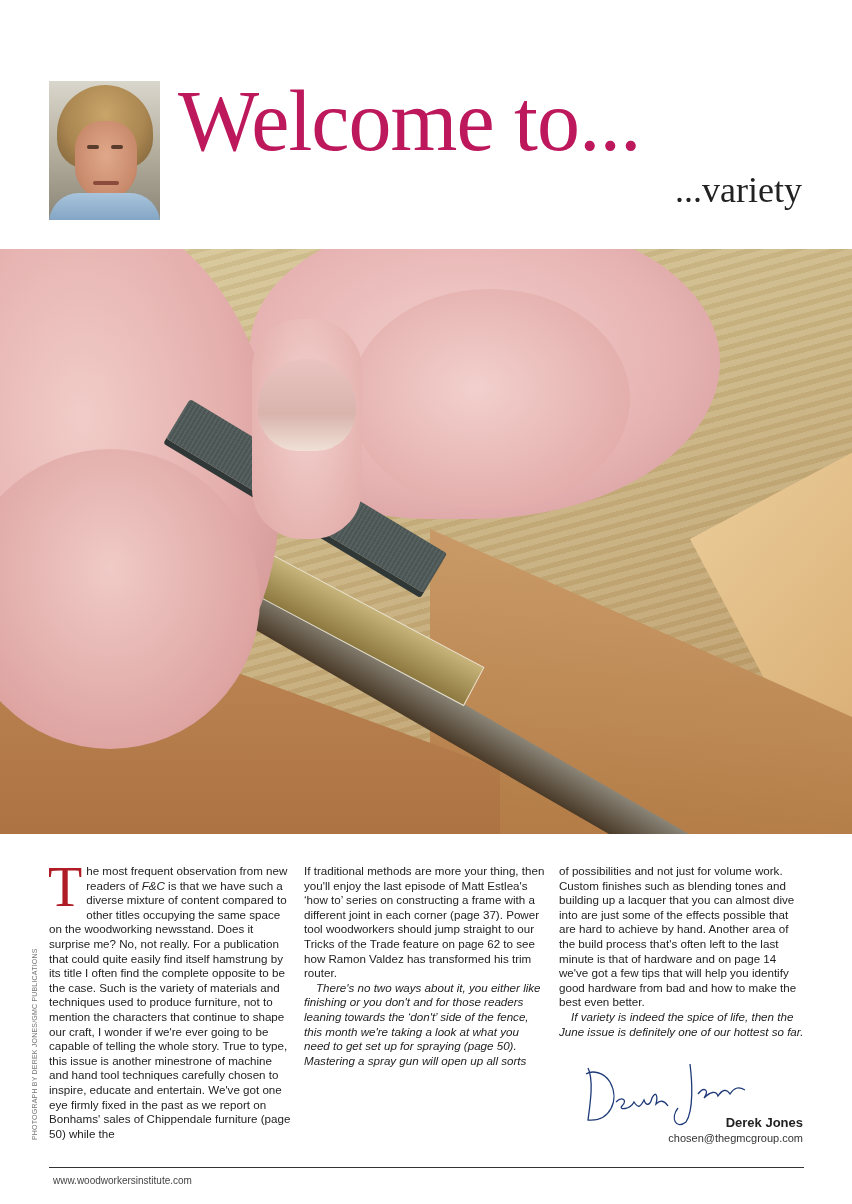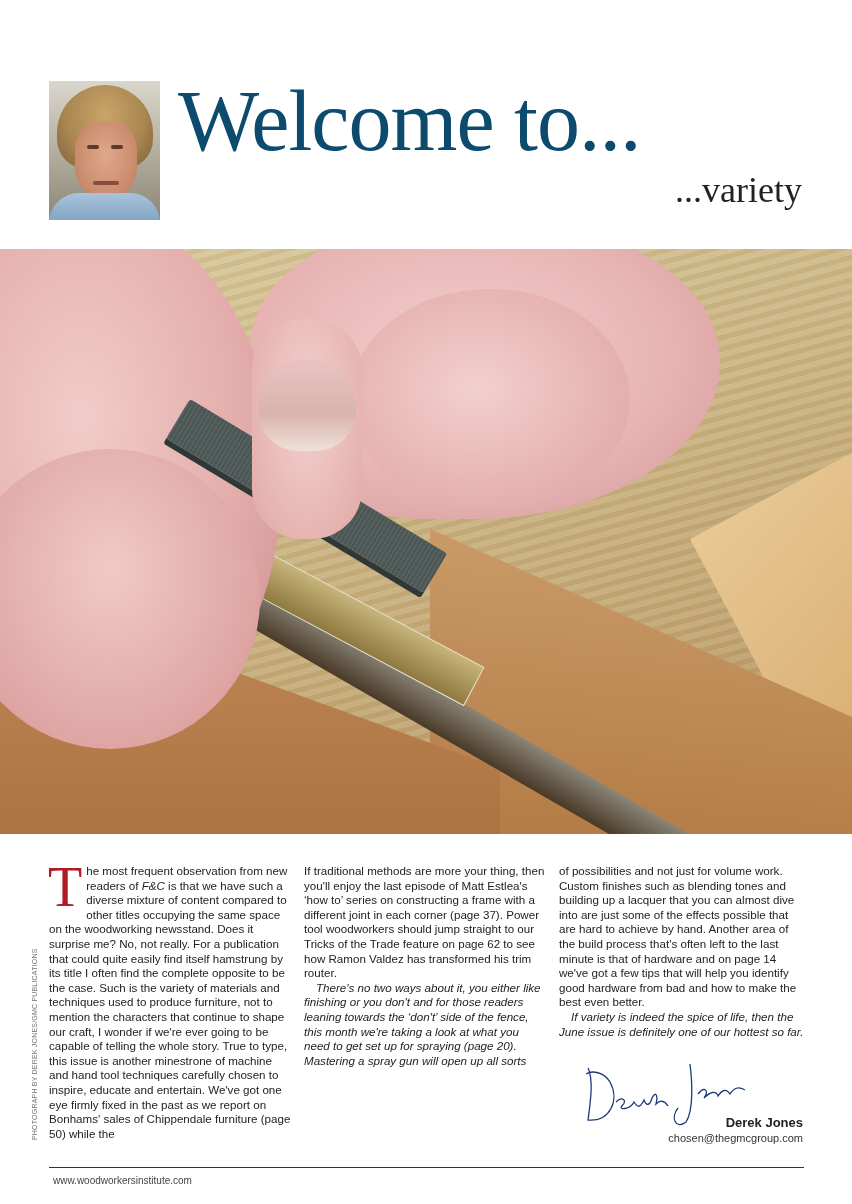--- a/index.html
+++ b/index.html
@@ -14,21 +14,21 @@
   .headshot .bg { position: absolute; inset: 0; background: linear-gradient(180deg,#d9d6cc 0%,#b9b3a3 45%,#8c8678 100%); }
   .headshot .hair { position: absolute; left: 8px; top: 4px; width: 96px; height: 84px; border-radius: 48px 48px 30px 30px; background: radial-gradient(ellipse at 50% 35%, #c9a56a 0%, #a98550 60%, #7b6038 100%); }
   .headshot .face { position: absolute; left: 26px; top: 40px; width: 62px; height: 78px; border-radius: 30px 30px 34px 34px; background: radial-gradient(ellipse at 50% 45%, #e0a88a 0%, #c98a6c 70%, #a86c52 100%); }
   .headshot .eye { position: absolute; top: 64px; width: 12px; height: 4px; border-radius: 3px; background: #5a3c2c; }
   .headshot .mouth { position: absolute; left: 44px; top: 100px; width: 26px; height: 4px; border-radius: 3px; background: #8a4a3c; }
   .headshot .shirt { position: absolute; left: 0; top: 112px; width: 111px; height: 30px; background: linear-gradient(180deg,#a9c4dc,#7fa2c2); border-radius: 40px 40px 0 0; }
 
   .title {
     position: absolute; left: 178px; top: 78px; margin: 0;
     font-family: "Liberation Serif", serif; font-weight: normal;
-    font-size: 86px; line-height: 1; color: #0c4a6e; letter-spacing: -1px;
+    font-size: 86px; line-height: 1; color: #be185d; letter-spacing: -1px;
   }
   .subtitle {
     position: absolute; right: 50px; top: 172px; margin: 0;
     font-family: "Liberation Serif", serif; font-weight: normal;
     font-size: 36px; line-height: 1; color: #222; text-align: right;
   }
 
   .photo {
     position: absolute; left: 0; top: 249px; width: 852px; height: 585px;
     overflow: hidden; background: #cdb88a;
@@ -108,21 +108,21 @@
 </div>
 
 <div class="credit">PHOTOGRAPH BY DEREK JONES/GMC PUBLICATIONS</div>
 
 <div class="columns">
   <div class="col">
     <p><span class="dropcap">T</span><span id="col1p1">he most frequent observation from new readers of <em>F&amp;C</em> is that we have such a diverse mixture of content compared to other titles occupying the same space on the woodworking newsstand. Does it surprise me? No, not really. For a publication that could quite easily find itself hamstrung by its title I often find the complete opposite to be the case. Such is the variety of materials and techniques used to produce furniture, not to mention the characters that continue to shape our craft, I wonder if we're ever going to be capable of telling the whole story. True to type, this issue is another minestrone of machine and hand tool techniques carefully chosen to inspire, educate and entertain. We've got one eye firmly fixed in the past as we report on Bonhams' sales of Chippendale furniture (page 50) while the</span></p>
   </div>
   <div class="col">
     <p>If traditional methods are more your thing, then you'll enjoy the last episode of Matt Estlea's ‘how to’ series on constructing a frame with a different joint in each corner (page 37). Power tool woodworkers should jump straight to our Tricks of the Trade feature on page 62 to see how Ramon Valdez has transformed his trim router.</p>
-    <p>There's no two ways about it, you either like finishing or you don't and for those readers leaning towards the ‘don't’ side of the fence, this month we're taking a look at what you need to get set up for spraying (page 20). Mastering a spray gun will open up all sorts</p>
+    <p>There's no two ways about it, you either like finishing or you don't and for those readers leaning towards the ‘don't’ side of the fence, this month we're taking a look at what you need to get set up for spraying (page 50). Mastering a spray gun will open up all sorts</p>
   </div>
   <div class="col">
     <p>of possibilities and not just for volume work. Custom finishes such as blending tones and building up a lacquer that you can almost dive into are just some of the effects possible that are hard to achieve by hand. Another area of the build process that's often left to the last minute is that of hardware and on page 14 we've got a few tips that will help you identify good hardware from bad and how to make the best even better.</p>
     <p>If variety is indeed the spice of life, then the June issue is definitely one of our hottest so far.</p>
   </div>
 </div>
 
 <svg class="signature" viewBox="0 0 170 70">
   <path d="M8 8 C 14 20, 10 45, 8 60 C 30 62, 40 40, 30 22 C 24 12, 12 10, 6 14" fill="none" stroke="#1e3a78" stroke-width="1.3"></path>
   <path d="M36 42 C 42 36, 48 40, 42 46 C 38 50, 50 50, 54 42 C 58 48, 60 48, 64 40 C 66 46, 70 46, 72 38 C 76 30, 78 36, 76 44 C 80 40, 84 40, 88 46" fill="none" stroke="#1e3a78" stroke-width="1.3"></path>

